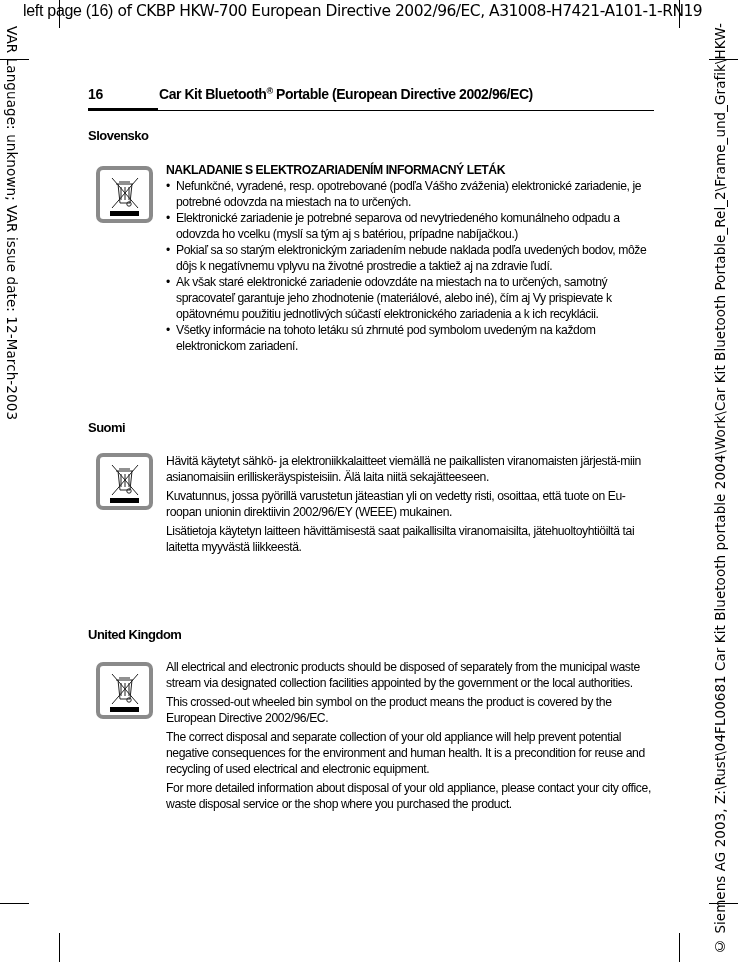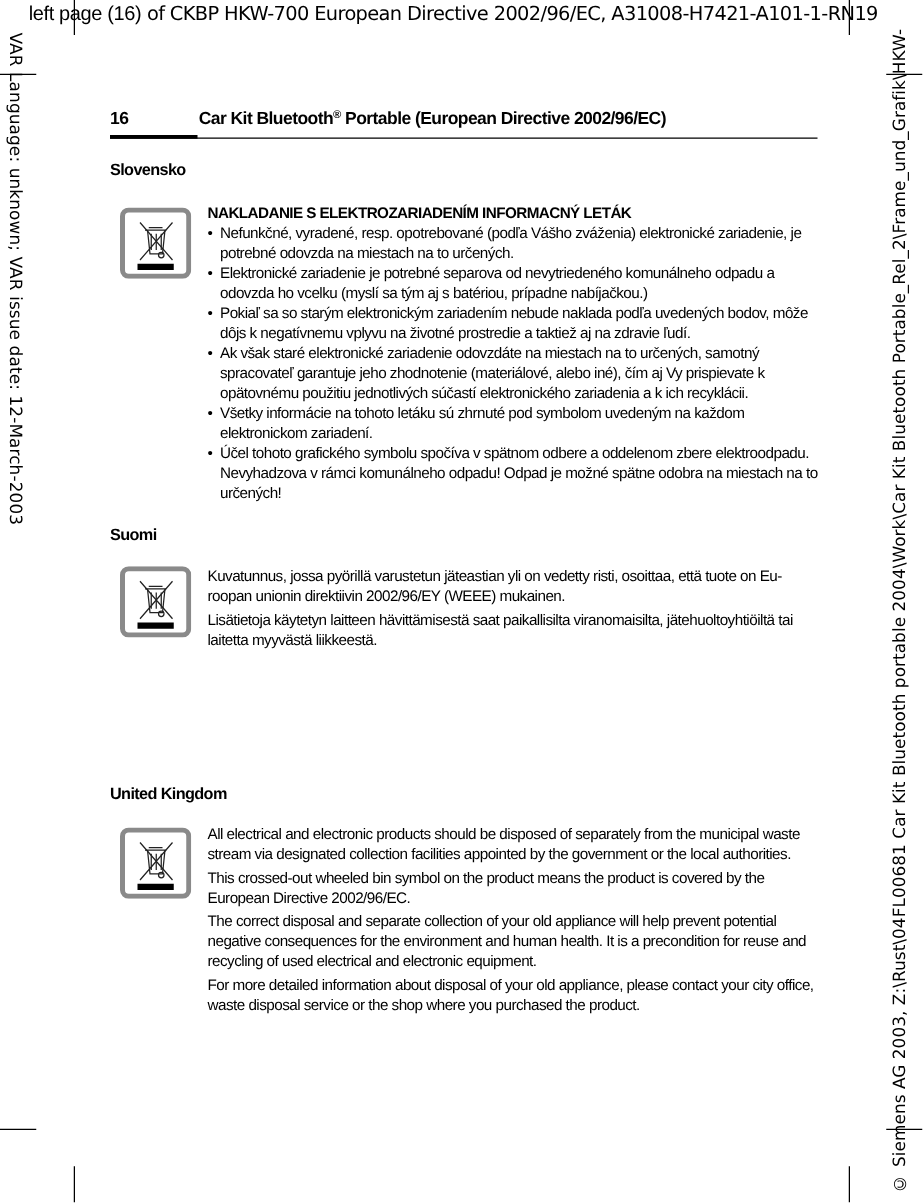--- a/index.html
+++ b/index.html
@@ -89,31 +89,31 @@
       <use href="#weee"></use>
     </svg>
   <div class="body" style="top:34px;">
     <div class="lead">NAKLADANIE S ELEKTROZARIADENÍM INFORMACNÝ LETÁK</div>
     <ul class="bullets">
       <li>Nefunkčné, vyradené, resp. opotrebované (podľa Vášho zváženia) elektronické zariadenie, je potrebné odovzda  na miestach na to určených.</li>
       <li>Elektronické zariadenie je potrebné separova  od nevytriedeného komunálneho odpadu a odovzda  ho vcelku (myslí sa tým aj s batériou, prípadne nabíjačkou.)</li>
       <li>Pokiaľ sa so starým elektronickým zariadením nebude naklada  podľa uvedených bodov, môže dôjs  k negatívnemu vplyvu na životné prostredie a taktiež aj na zdravie ľudí.</li>
       <li>Ak však staré elektronické zariadenie odovzdáte na miestach na to určených, samotný spracovateľ garantuje jeho zhodnotenie (materiálové, alebo iné), čím aj Vy prispievate k opätovnému použitiu jednotlivých súčastí elektronického zariadenia a k ich recyklácii.</li>
       <li>Všetky informácie na tohoto letáku sú zhrnuté pod symbolom uvedeným na každom elektronickom zariadení.</li>
-      <li>Účel tohoto grafického symbolu spočíva v spätnom odbere a oddelenom zbere elektroodpadu. Nevyhadzova  v rámci komunálneho odpadu! Odpad je možné spätne odobra  na miestach na to určených!</li>
     </ul>
   </div>
 </div>
 
 <div class="section" style="top:420px;">
   <div class="section-title">Suomi</div>
   <svg class="weee-icon" style="top:33px;">
       <use href="#weee"></use>
     </svg>
   <div class="body" style="top:33px;">
+    <p>Hävitä käytetyt sähkö- ja elektroniikkalaitteet viemällä ne paikallisten viranomaisten järjestä-miin asianomaisiin erilliskeräyspisteisiin. Älä laita niitä sekajätteeseen.</p>
     <p>Kuvatunnus, jossa pyörillä varustetun jäteastian yli on vedetty risti, osoittaa, että tuote on Eu-roopan unionin direktiivin 2002/96/EY (WEEE) mukainen.</p>
     <p>Lisätietoja käytetyn laitteen hävittämisestä saat paikallisilta viranomaisilta, jätehuoltoyhtiöiltä tai laitetta myyvästä liikkeestä.</p>
   </div>
 </div>
 
 <div class="section" style="top:627px;">
   <div class="section-title">United Kingdom</div>
   <svg class="weee-icon" style="top:35px;">
       <use href="#weee"></use>
     </svg>

